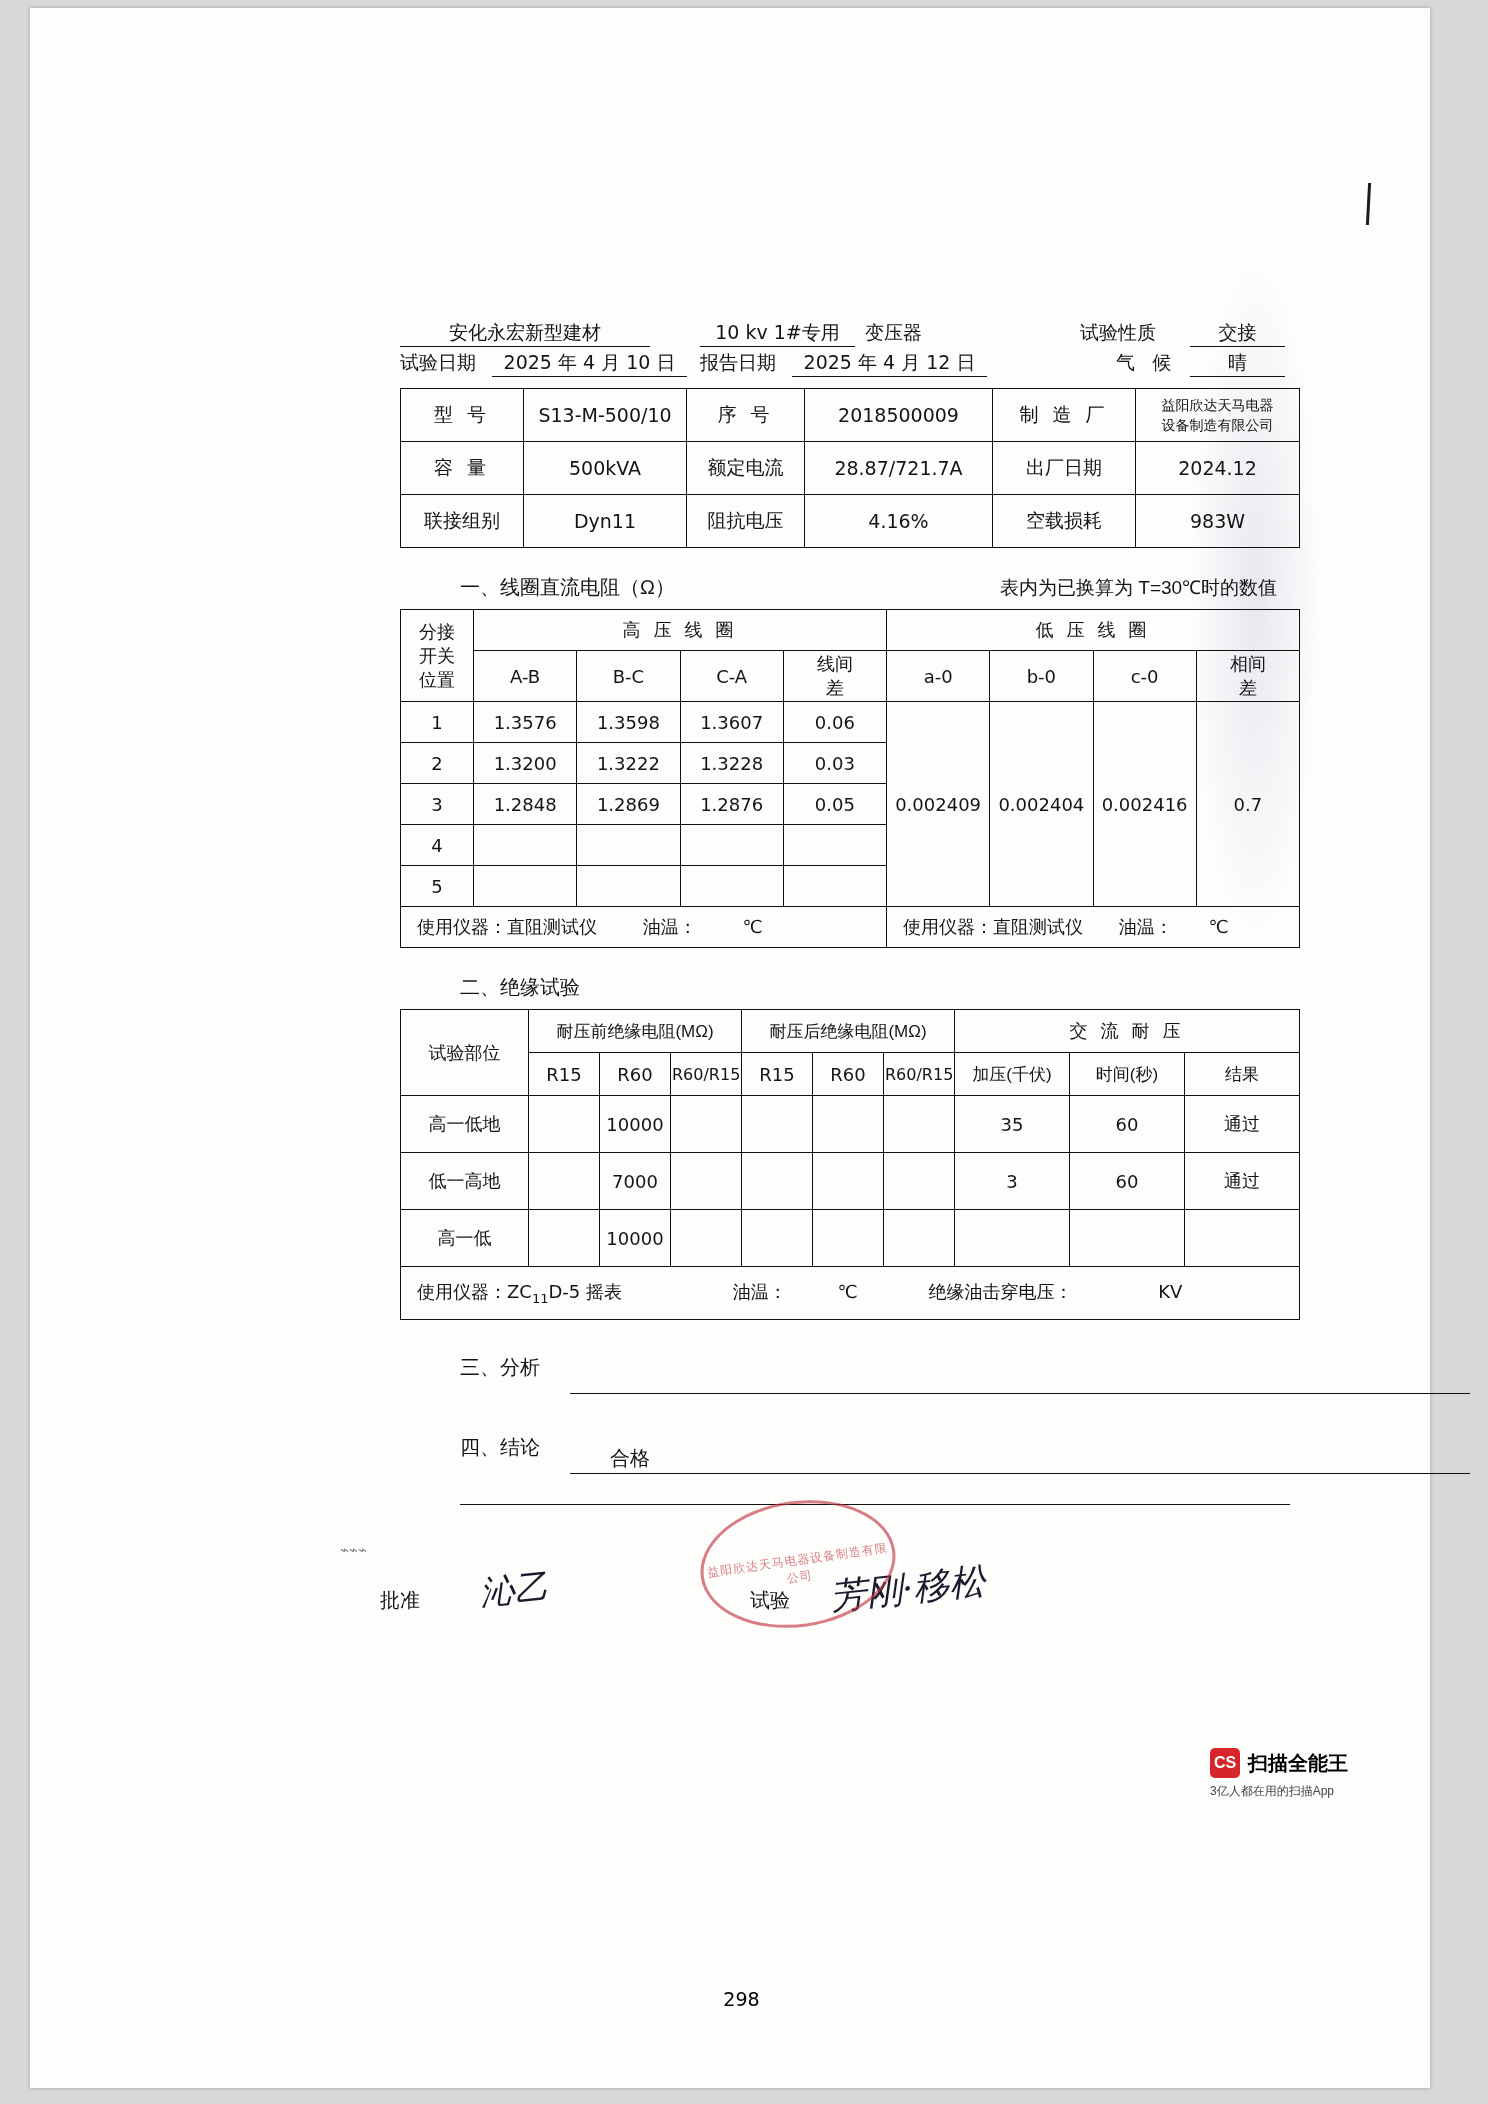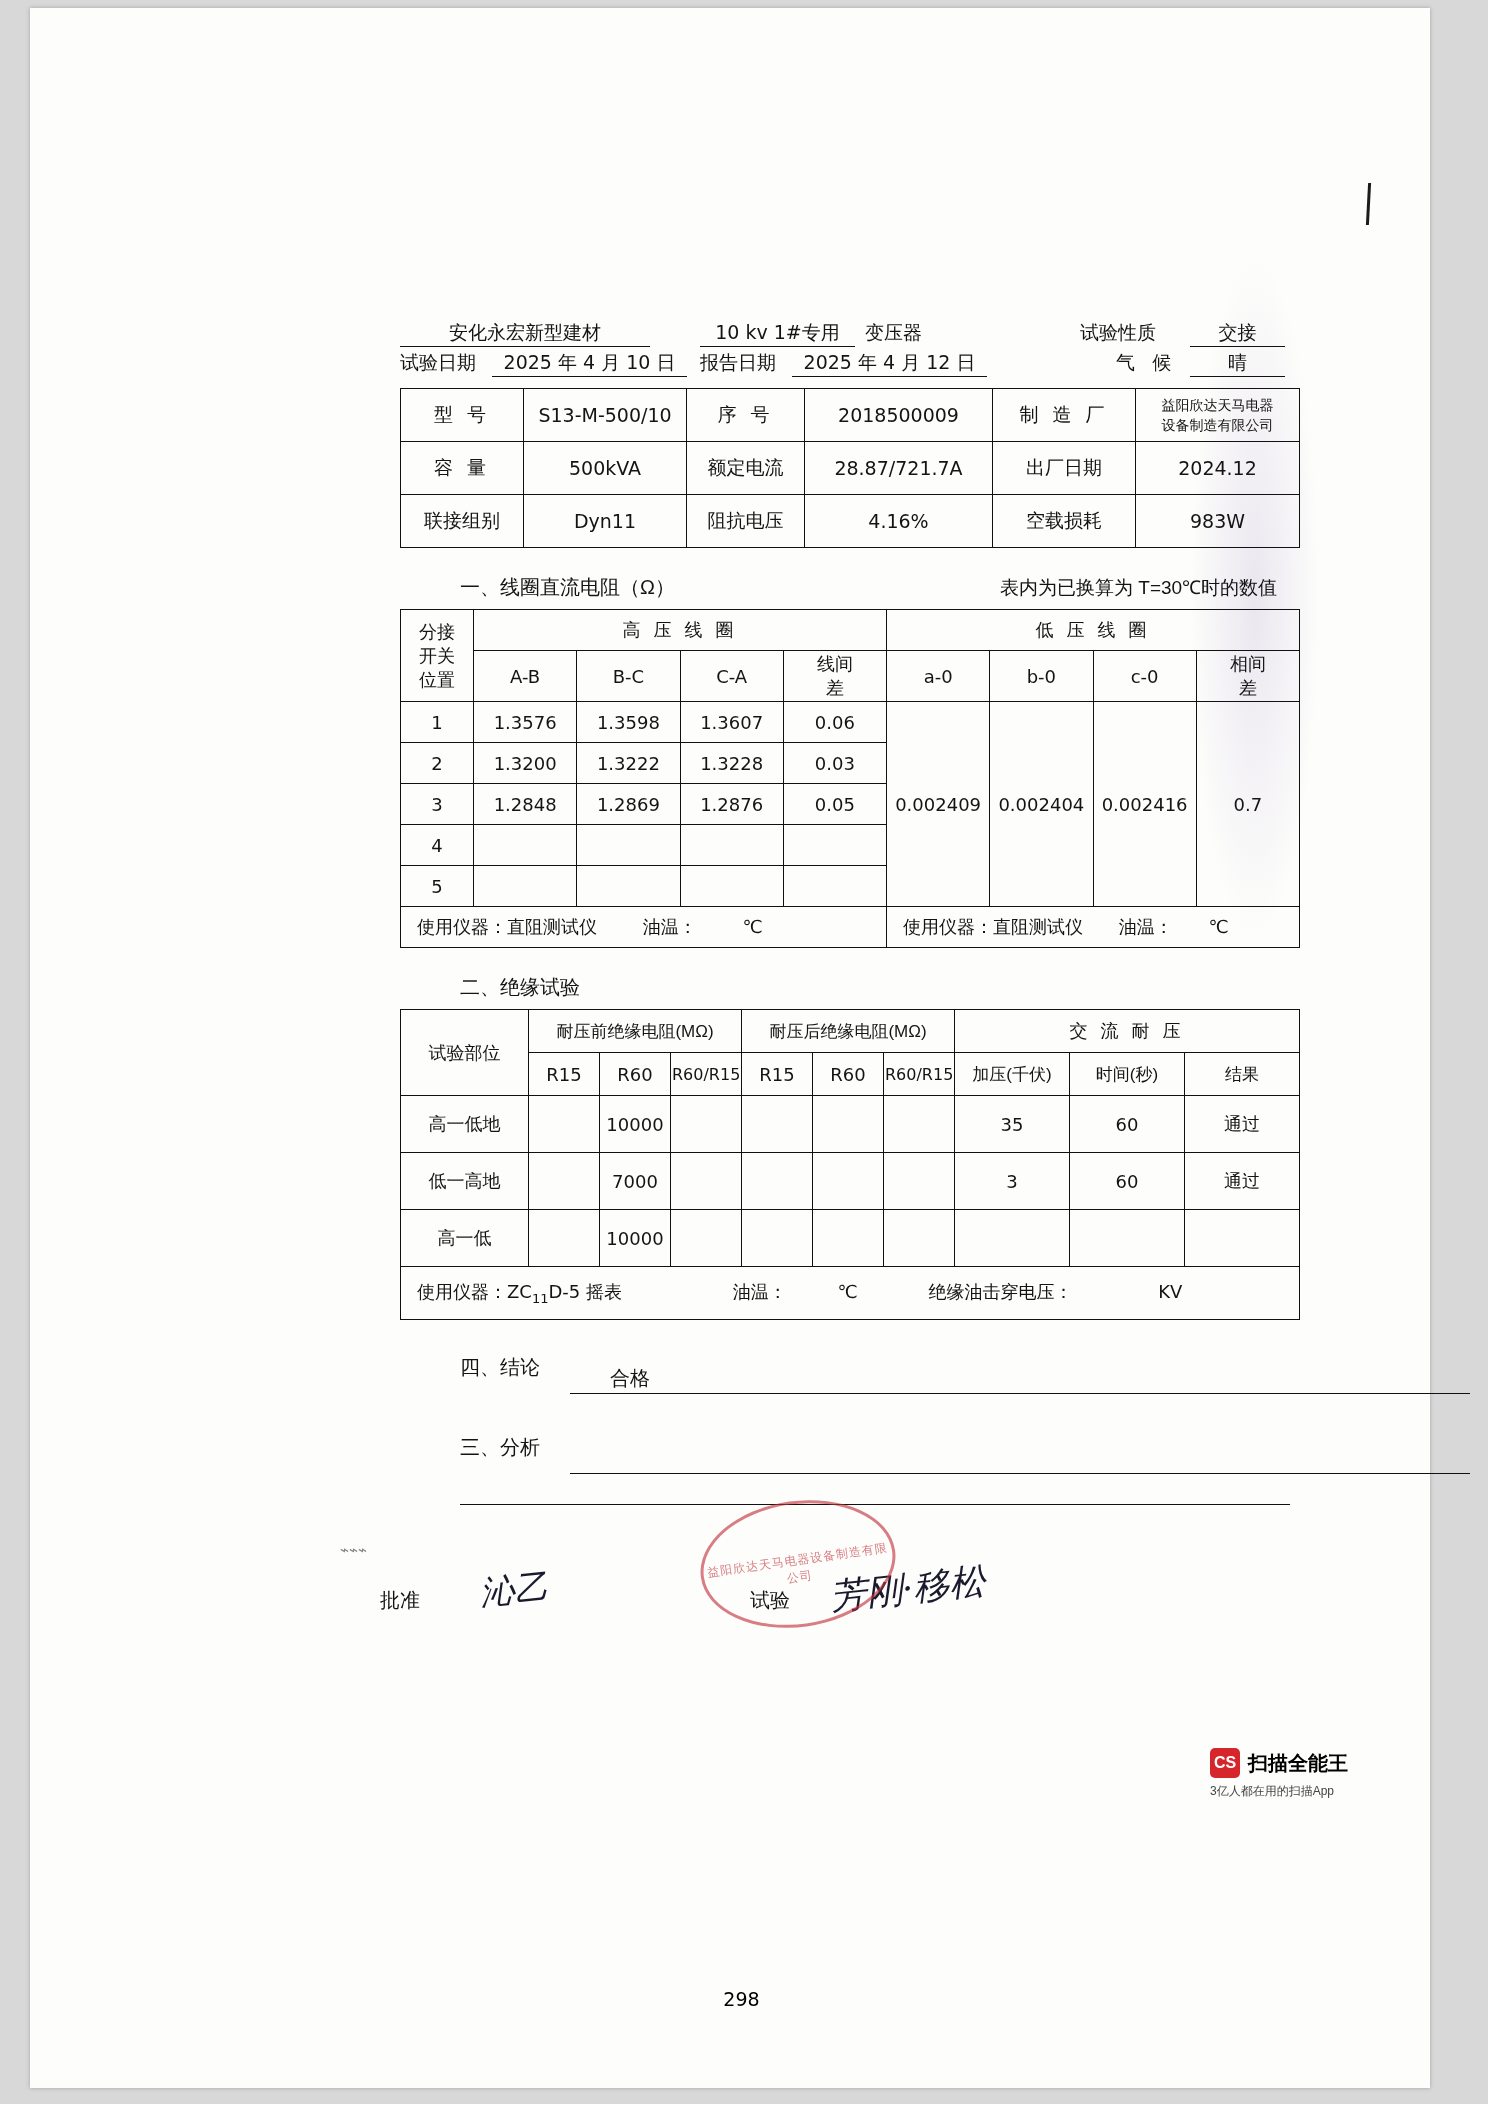--- a/index.html
+++ b/index.html
@@ -311,28 +311,28 @@
           <span style="margin-left:105px;">油温：</span>
           <span style="margin-left:45px;">℃</span>
           <span style="margin-left:65px;">绝缘油击穿电压：</span>
           <span style="margin-left:80px;">KV</span>
         </td>
       </tr>
     </tbody>
       </table>
 
     <div class="analysis">
+      <span>三、分析</span>
+      <span class="val"></span>
+      <span class="line"></span>
+    </div>
+
+    <div class="analysis">
       <span>四、结论</span>
       <span class="val">合格</span>
-      <span class="line"></span>
-    </div>
-
-    <div class="analysis">
-      <span>三、分析</span>
-      <span class="val"></span>
       <span class="line"></span>
     </div>
 
     <div class="blankline"></div>
 
     <div class="sign-row">
       <span class="approve">批准</span>
       <span class="sig" style="left:80px;top:-4px;">沁乙</span>
       <span class="tester">试验</span>
       <span class="sig" style="left:430px;top:-6px;font-size:36px;">芳刚·移松</span>

